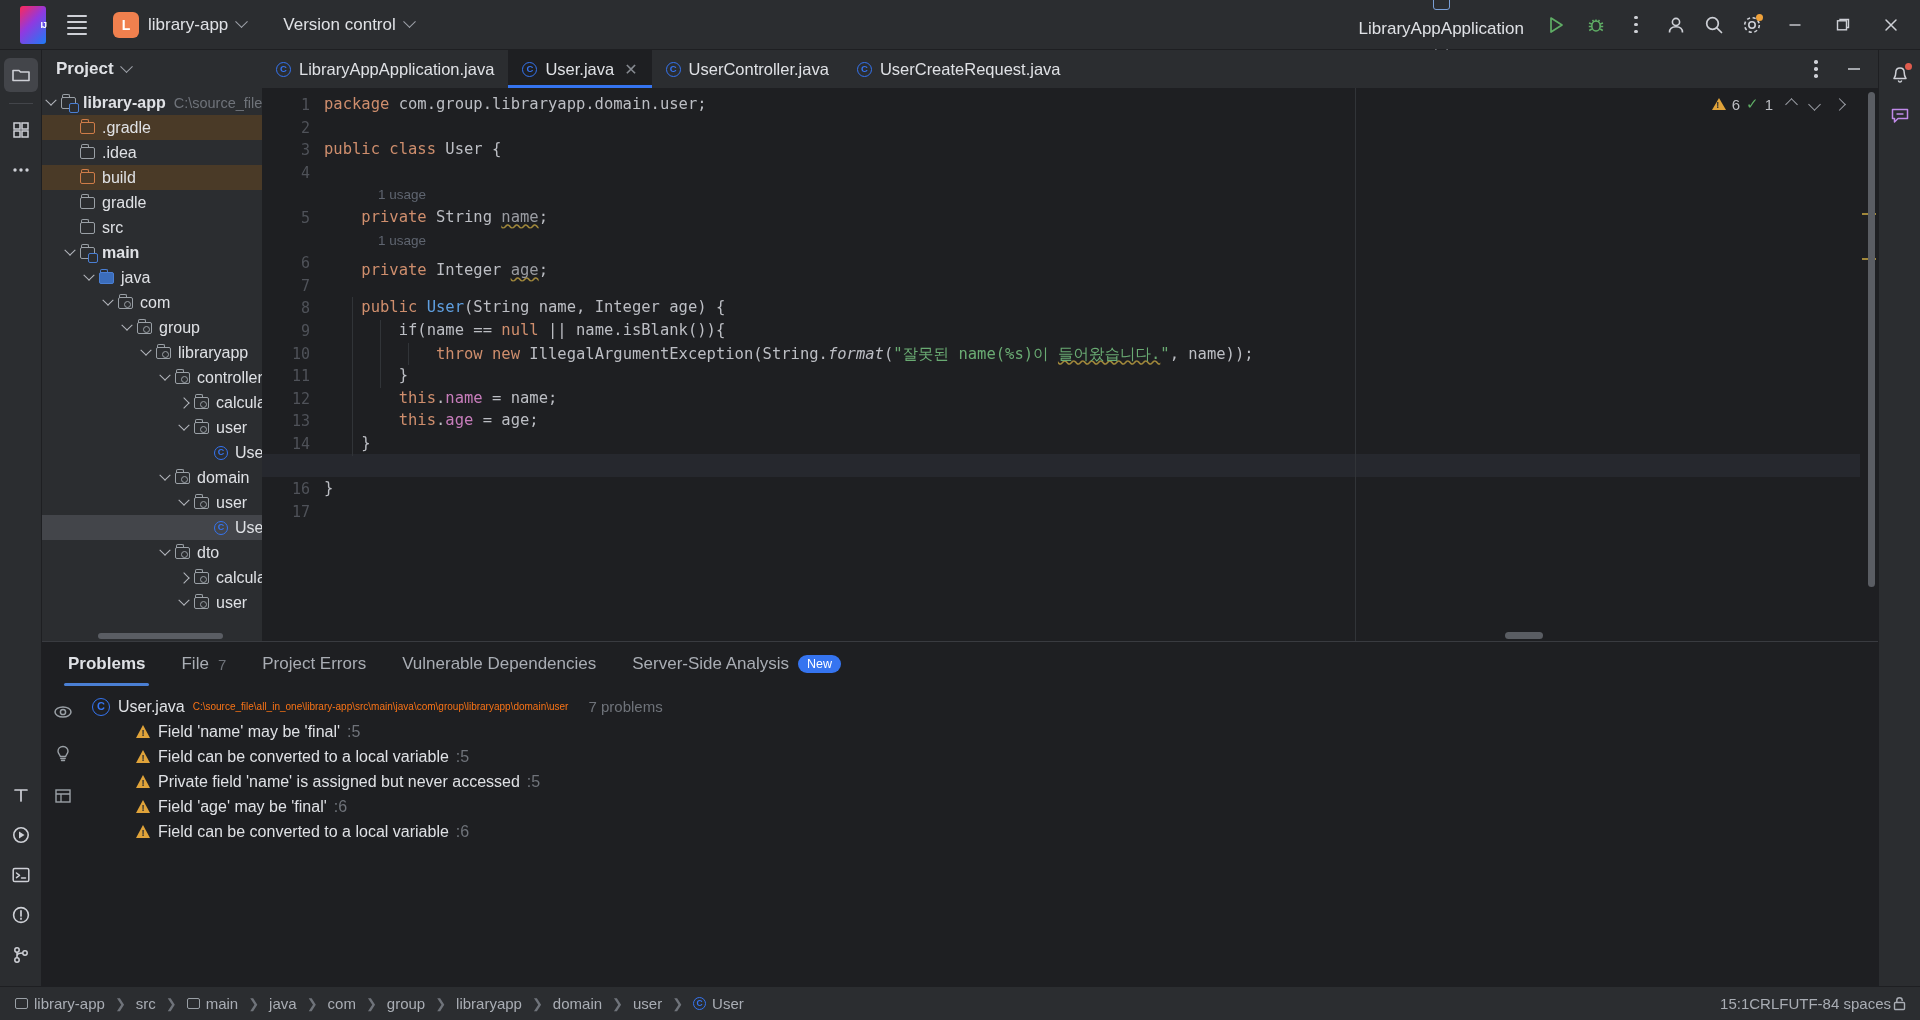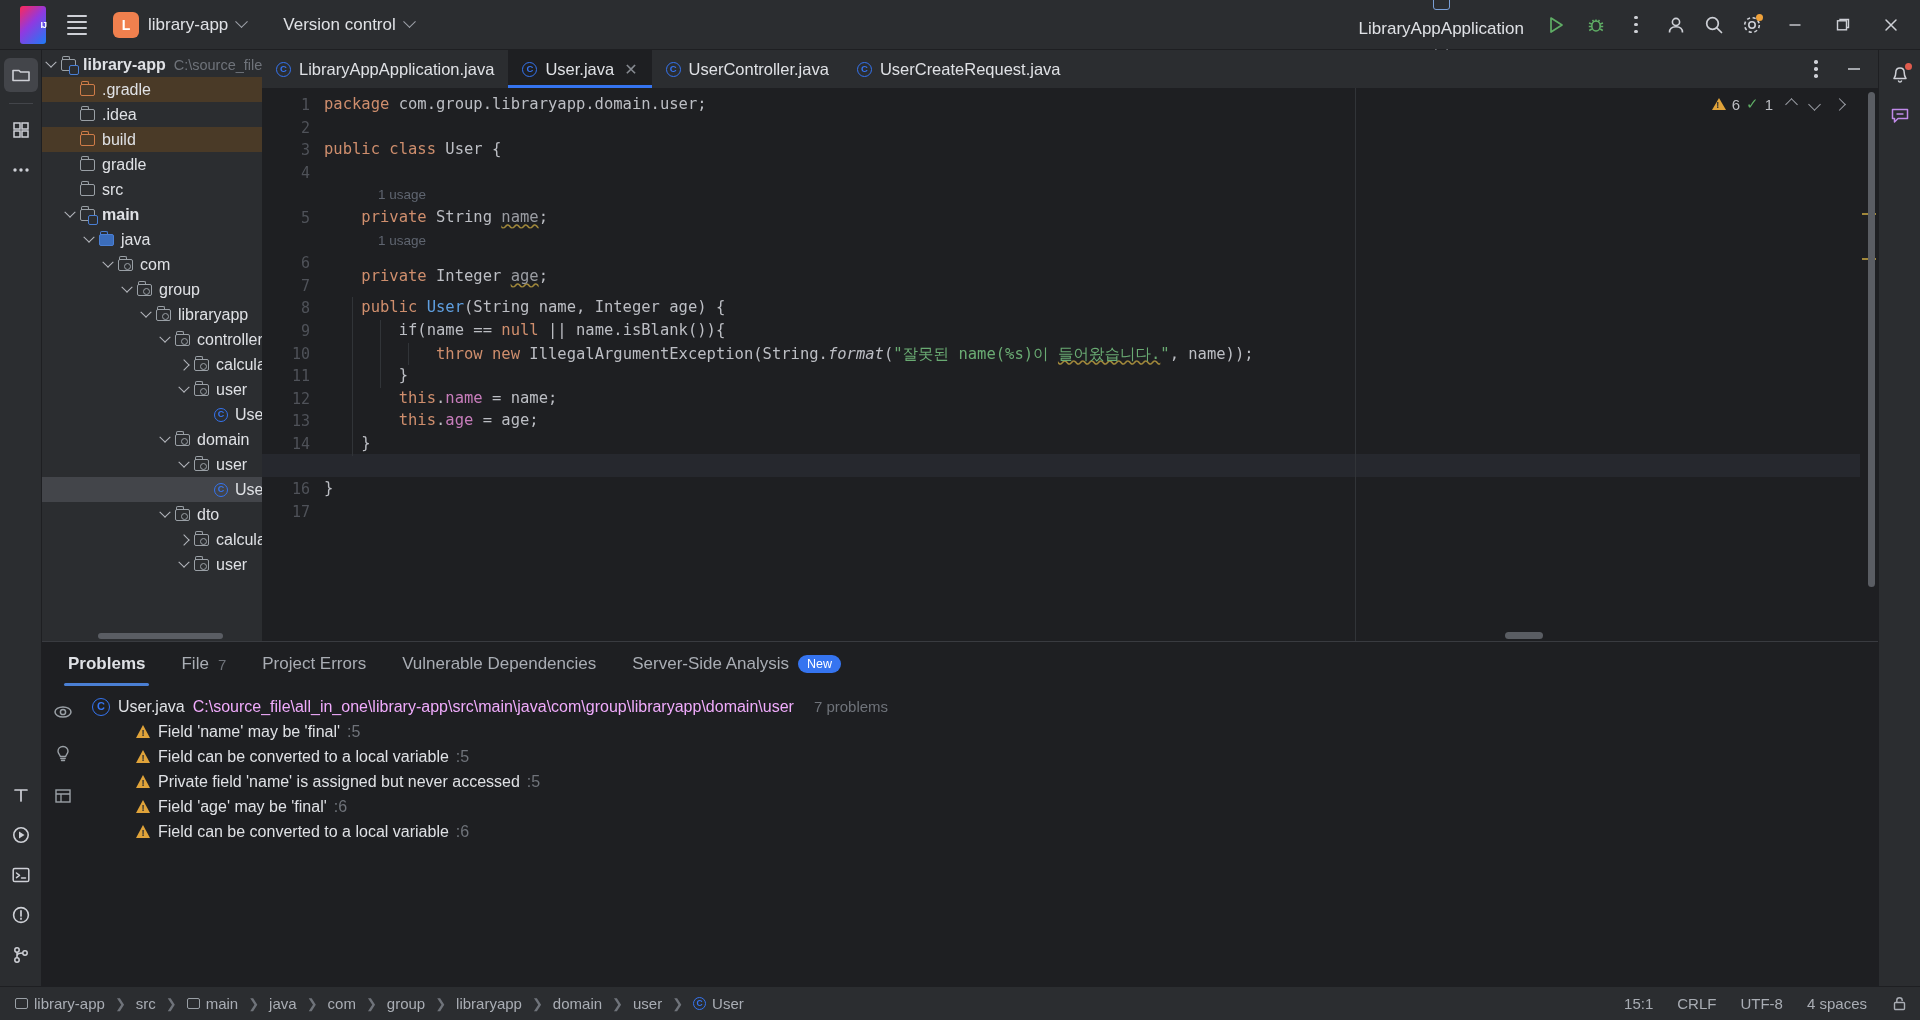--- a/index.html
+++ b/index.html
@@ -176,32 +176,32 @@
   .pg-btn { width:28px;height:28px;display:flex;align-items:center;justify-content:center;cursor:pointer;border-radius:5px;}
   .prob-list { flex:1; padding-top:8px; overflow:hidden; }
   .prow { height:25px; display:flex; align-items:center; font-size:16px; white-space:nowrap; cursor:pointer;}
   .prow.file { padding-left:8px; gap:8px; }
   .prow.item { padding-left:52px; gap:7px; }
   .wicon { width:15px;height:13px; position:relative; }
   .wicon:before{content:'';position:absolute;left:0;top:0;width:0;height:0;
                 border-left:7.5px solid transparent;border-right:7.5px solid transparent;border-bottom:13px solid #e0a33a;}
   .wicon:after{content:'!';position:absolute;left:5.5px;top:3px;color:#2b2d30;font-size:9.5px;font-weight:bold;line-height:9px;}
   .pfile-name { color:#dfe1e5; }
-  .pfile-path { color:#f0abfc; font-size:16px;text-align:right; }
+  .pfile-path { color:#f97316; font-size:10px;text-align:right; }
   .pcount { color:#6f737a; font-size:15px; margin-left:12px;}
   .pmsg { color:#dfe1e5; }
   .pline { color:#6f737a; }
 
   
   .statusbar { height:34px; min-height:34px; background:#2b2d30; display:flex; align-items:center;
                padding:0 12px; font-size:15px; color:#a9adb4; border-top:1px solid #1e1f22; }
   .crumbs { display:flex; align-items:center; gap:7px; }
   .crumb { display:flex;align-items:center;gap:6px; cursor:pointer; padding:2px 3px; border-radius:3px;}
   .crumb-sep { color:#6f737a; font-size:13px; }
-  .sb-right { margin-left:auto; display:flex; align-items:flex-start; gap:24px; }
+  .sb-right { margin-left:auto; display:flex; align-items:flex-start; }
   .sb-item { cursor:pointer; }
   .mini-fold { width:13px;height:11px;border:1.4px solid #9aa0a6;border-radius:2px;position:relative;display:inline-block;}
   .mini-cls { width:13px;height:13px;border-radius:50%;border:1.6px solid #3574f0;color:#3574f0;
               font-size:8.5px;line-height:10px;text-align:center;font-weight:bold;display:inline-block;}
   svg { display:block; }
 </style>
 </head>
 <body>
 
 <div class="app">
@@ -354,20 +354,24 @@
             <path d="M6 7.3 L6 12.8 M6 11 C6 9 9 8 11.8 8" stroke="#ced0d6" stroke-width="1.5" fill="none"></path>
           </svg>
         </div>
       </div>
     </div>
 
     <div class="center-col">
       <div class="top-split">
 
         <div class="project-panel">
+          <div class="pp-header">
+            <span class="pp-title">Project</span>
+            <span class="chev"></span>
+          </div>
           <div class="pp-tree">
 
             <div class="trow" style="padding-left:2px;">
               <span class="twist down"></span>
               <span class="ticon">
                 <span class="fold src-badge" style="border-color:#9aa0a6;"></span>
               </span>
               <span class="tlabel bold">library-app</span>
               <span class="tpath">C:\source_file\all_in_</span>
             </div>
@@ -588,21 +592,21 @@
             </div>
             <div class="code-body">
               <div id="code-lines">
                   <div class="cl" style="top: 7px; left: 4px;"><span class="k">package </span><span>com.group.libraryapp.domain.user;</span></div>
                   <div class="cl" style="top: 29.6px; left: 4px;"></div>
                   <div class="cl" style="top: 52.2px; left: 4px;"><span class="k">public </span><span class="k">class </span><span>User {</span></div>
                   <div class="cl" style="top: 74.8px; left: 4px;"></div>
                   <div class="hintline" style="top: 99.4px; left: 58px;">1 usage</div>
                   <div class="cl" style="top: 120px; left: 4px;"><span>    </span><span class="k">private </span><span>String </span><span class="wavy" style="color: rgb(154, 156, 162);">name</span><span>;</span></div>
                   <div class="hintline" style="top: 144.6px; left: 58px;">1 usage</div>
-                  <div class="cl" style="top: 179px; left: 4px;"><span>    </span><span class="k">private </span><span>Integer </span><span class="wavy" style="color: rgb(154, 156, 162);">age</span><span>;</span></div>
+                  <div class="cl" style="top: 173px; left: 4px;"><span>    </span><span class="k">private </span><span>Integer </span><span class="wavy" style="color: rgb(154, 156, 162);">age</span><span>;</span></div>
                   <div class="cl" style="top: 187.8px; left: 4px;"></div>
                   <div class="cl" style="top: 210.4px; left: 4px;"><span>    </span><span class="k">public </span><span class="cls">User</span><span>(String name, Integer age) {</span></div>
                   <div class="cl" style="top: 233px; left: 4px;"><span>        if(name == </span><span class="k">null</span><span> || name.isBlank()){</span></div>
                   <div class="cl" style="top: 255.6px; left: 4px;"><span>            </span><span class="k">throw </span><span class="k">new </span><span>IllegalArgumentException(String.</span><span class="it">format</span><span>(</span><span class="s">"잘못된 name(%s)이 </span><span class="s wavy">들어왔습니다.</span><span class="s">"</span><span>, name));</span></div>
                   <div class="cl" style="top: 278.2px; left: 4px;"><span>        }</span></div>
                   <div class="cl" style="top: 300.8px; left: 4px;"><span>        </span><span class="k">this</span><span>.</span><span class="fld">name</span><span> = name;</span></div>
                   <div class="cl" style="top: 323.4px; left: 4px;"><span>        </span><span class="k">this</span><span>.</span><span class="fld">age</span><span> = age;</span></div>
                   <div class="cl" style="top: 346px; left: 4px;"><span>    }</span></div>
                   <div class="caretline" style="top: 365.6px;"></div>
                   <div class="cl" style="top: 368.6px; left: 4px;"></div>

